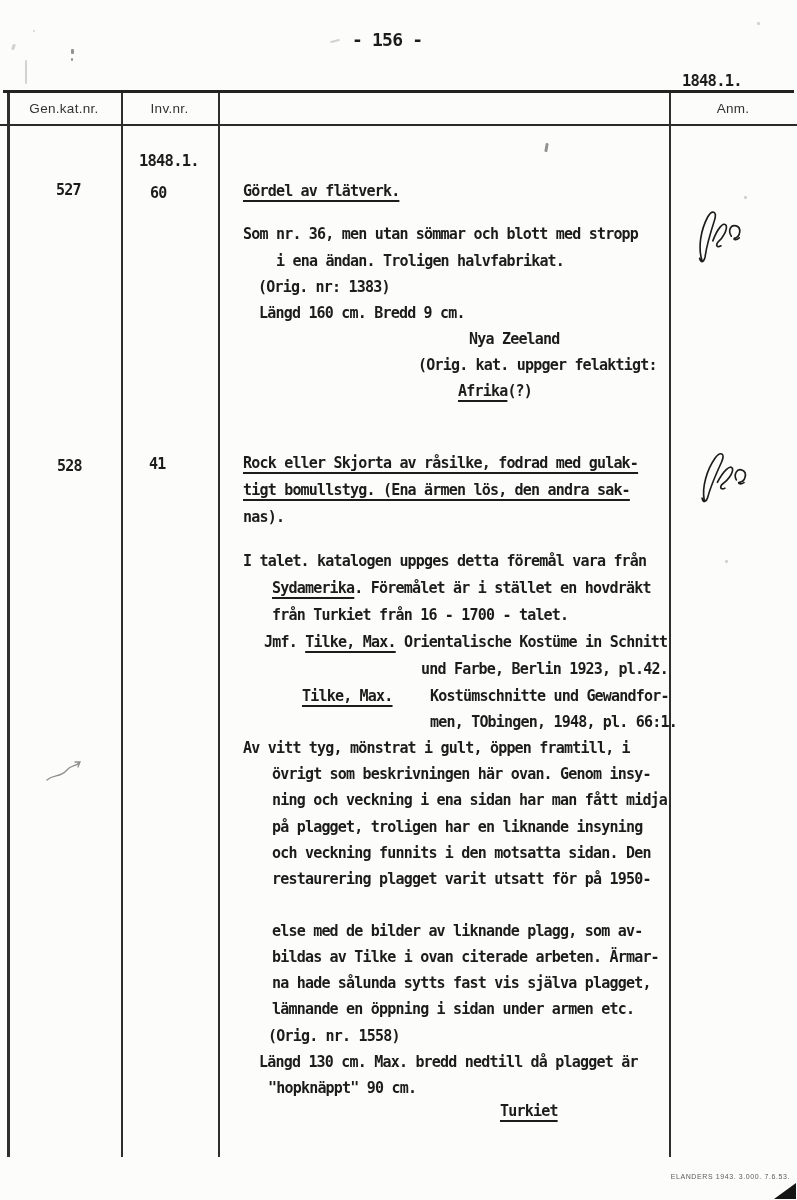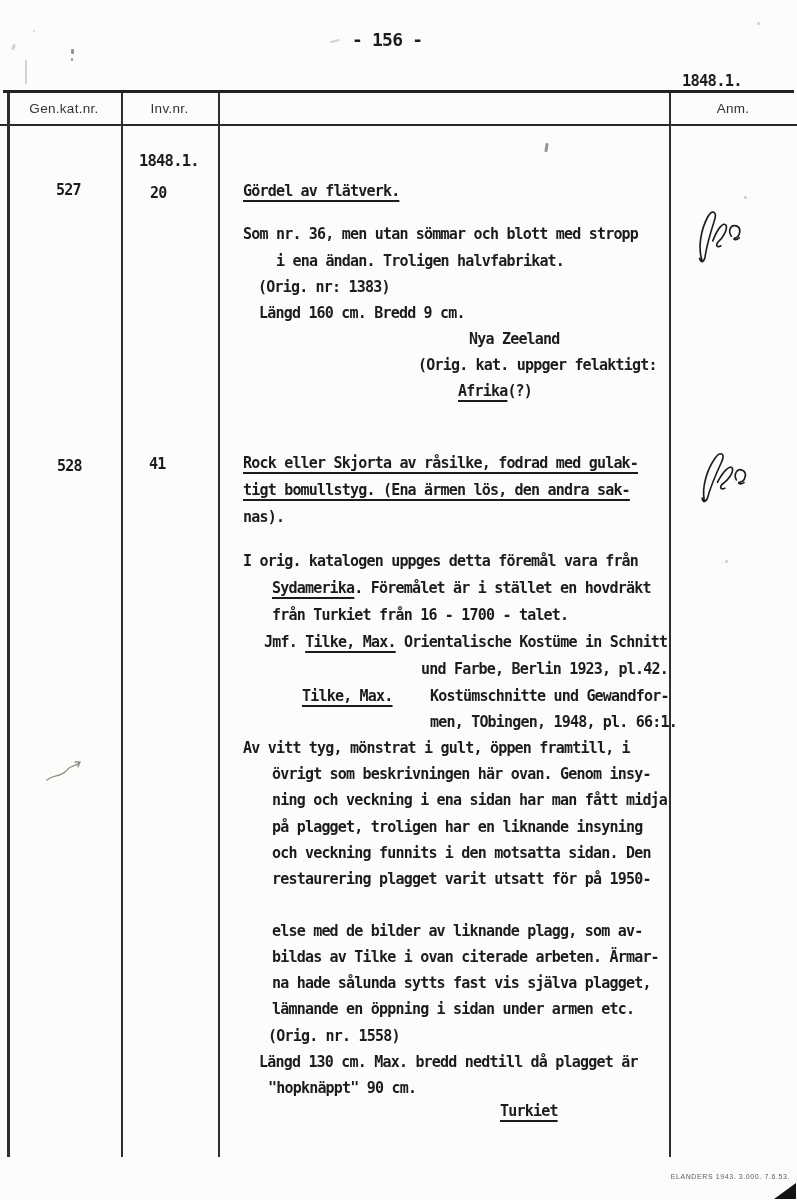--- a/index.html
+++ b/index.html
@@ -77,21 +77,21 @@
   <div class="vline" style="left:218px"></div>
   <div class="vline" style="left:669px"></div>
 
   <div class="hdr" style="left:7px;top:102px;width:114px">Gen.kat.nr.</div>
   <div class="hdr" style="left:121px;top:102px;width:97px">Inv.nr.</div>
   <div class="hdr" style="left:669px;top:102px;width:128px">Anm.</div>
 
   <div class="t" style="left:139px;top:152px;font-size:15.5px">1848.1.</div>
 
   <div class="t num" style="left:56px;top:181px">527</div>
-  <div class="t" style="left:150px;top:184px">20</div>
+  <div class="t" style="left:150px;top:184px">60</div>
 
   <div class="t u" style="left:243px;top:182px">Gördel av flätverk.</div>
   <div class="t" style="left:243px;top:225px">Som nr. 36, men utan sömmar och blott med stropp</div>
   <div class="t" style="left:276px;top:252px">i ena ändan. Troligen halvfabrikat.</div>
   <div class="t" style="left:258px;top:278px">(Orig. nr: 1383)</div>
   <div class="t" style="left:259px;top:304px">Längd 160 cm. Bredd 9 cm.</div>
   <div class="t" style="left:469px;top:330px">Nya Zeeland</div>
   <div class="t" style="left:418px;top:356px">(Orig. kat. uppger felaktigt:</div>
   <div class="t" style="left:458px;top:382px"><span class="u">Afrika</span><span>(?)</span></div>
 
@@ -103,21 +103,21 @@
     </svg>
   </div>
 
   <div class="t num" style="left:57px;top:457px">528</div>
   <div class="t" style="left:149px;top:455px">41</div>
 
   <div class="t u" style="left:243px;top:454px">Rock eller Skjorta av råsilke, fodrad med gulak-</div>
   <div class="t u" style="left:243px;top:481px">tigt bomullstyg. (Ena ärmen lös, den andra sak-</div>
   <div class="t" style="left:243px;top:508px">nas).</div>
 
-  <div class="t" style="left:243px;top:552px">I orig. katalogen uppges detta föremål vara från</div>
+  <div class="t" style="left:243px;top:552px">I talet. katalogen uppges detta föremål vara från</div>
   <div class="t" style="left:272px;top:579px"><span class="u">Sydamerika</span><span>. Föremålet är i stället en hovdräkt</span></div>
   <div class="t" style="left:272px;top:606px">från Turkiet från 16 - 1700 - talet.</div>
 
   <div class="t" style="left:264px;top:633px"><span>Jmf. </span><span class="u">Tilke, Max.</span><span> Orientalische Kostüme in Schnitt</span></div>
   <div class="t" style="left:421px;top:660px">und Farbe, Berlin 1923, pl.42.</div>
   <div class="t u" style="left:302px;top:687px">Tilke, Max.</div>
   <div class="t" style="left:430px;top:687px">Kostümschnitte und Gewandfor-</div>
   <div class="t" style="left:430px;top:713px">men, TObingen, 1948, pl. 66:1.</div>
 
   <div class="t" style="left:243px;top:739px">Av vitt tyg, mönstrat i gult, öppen framtill, i</div>

